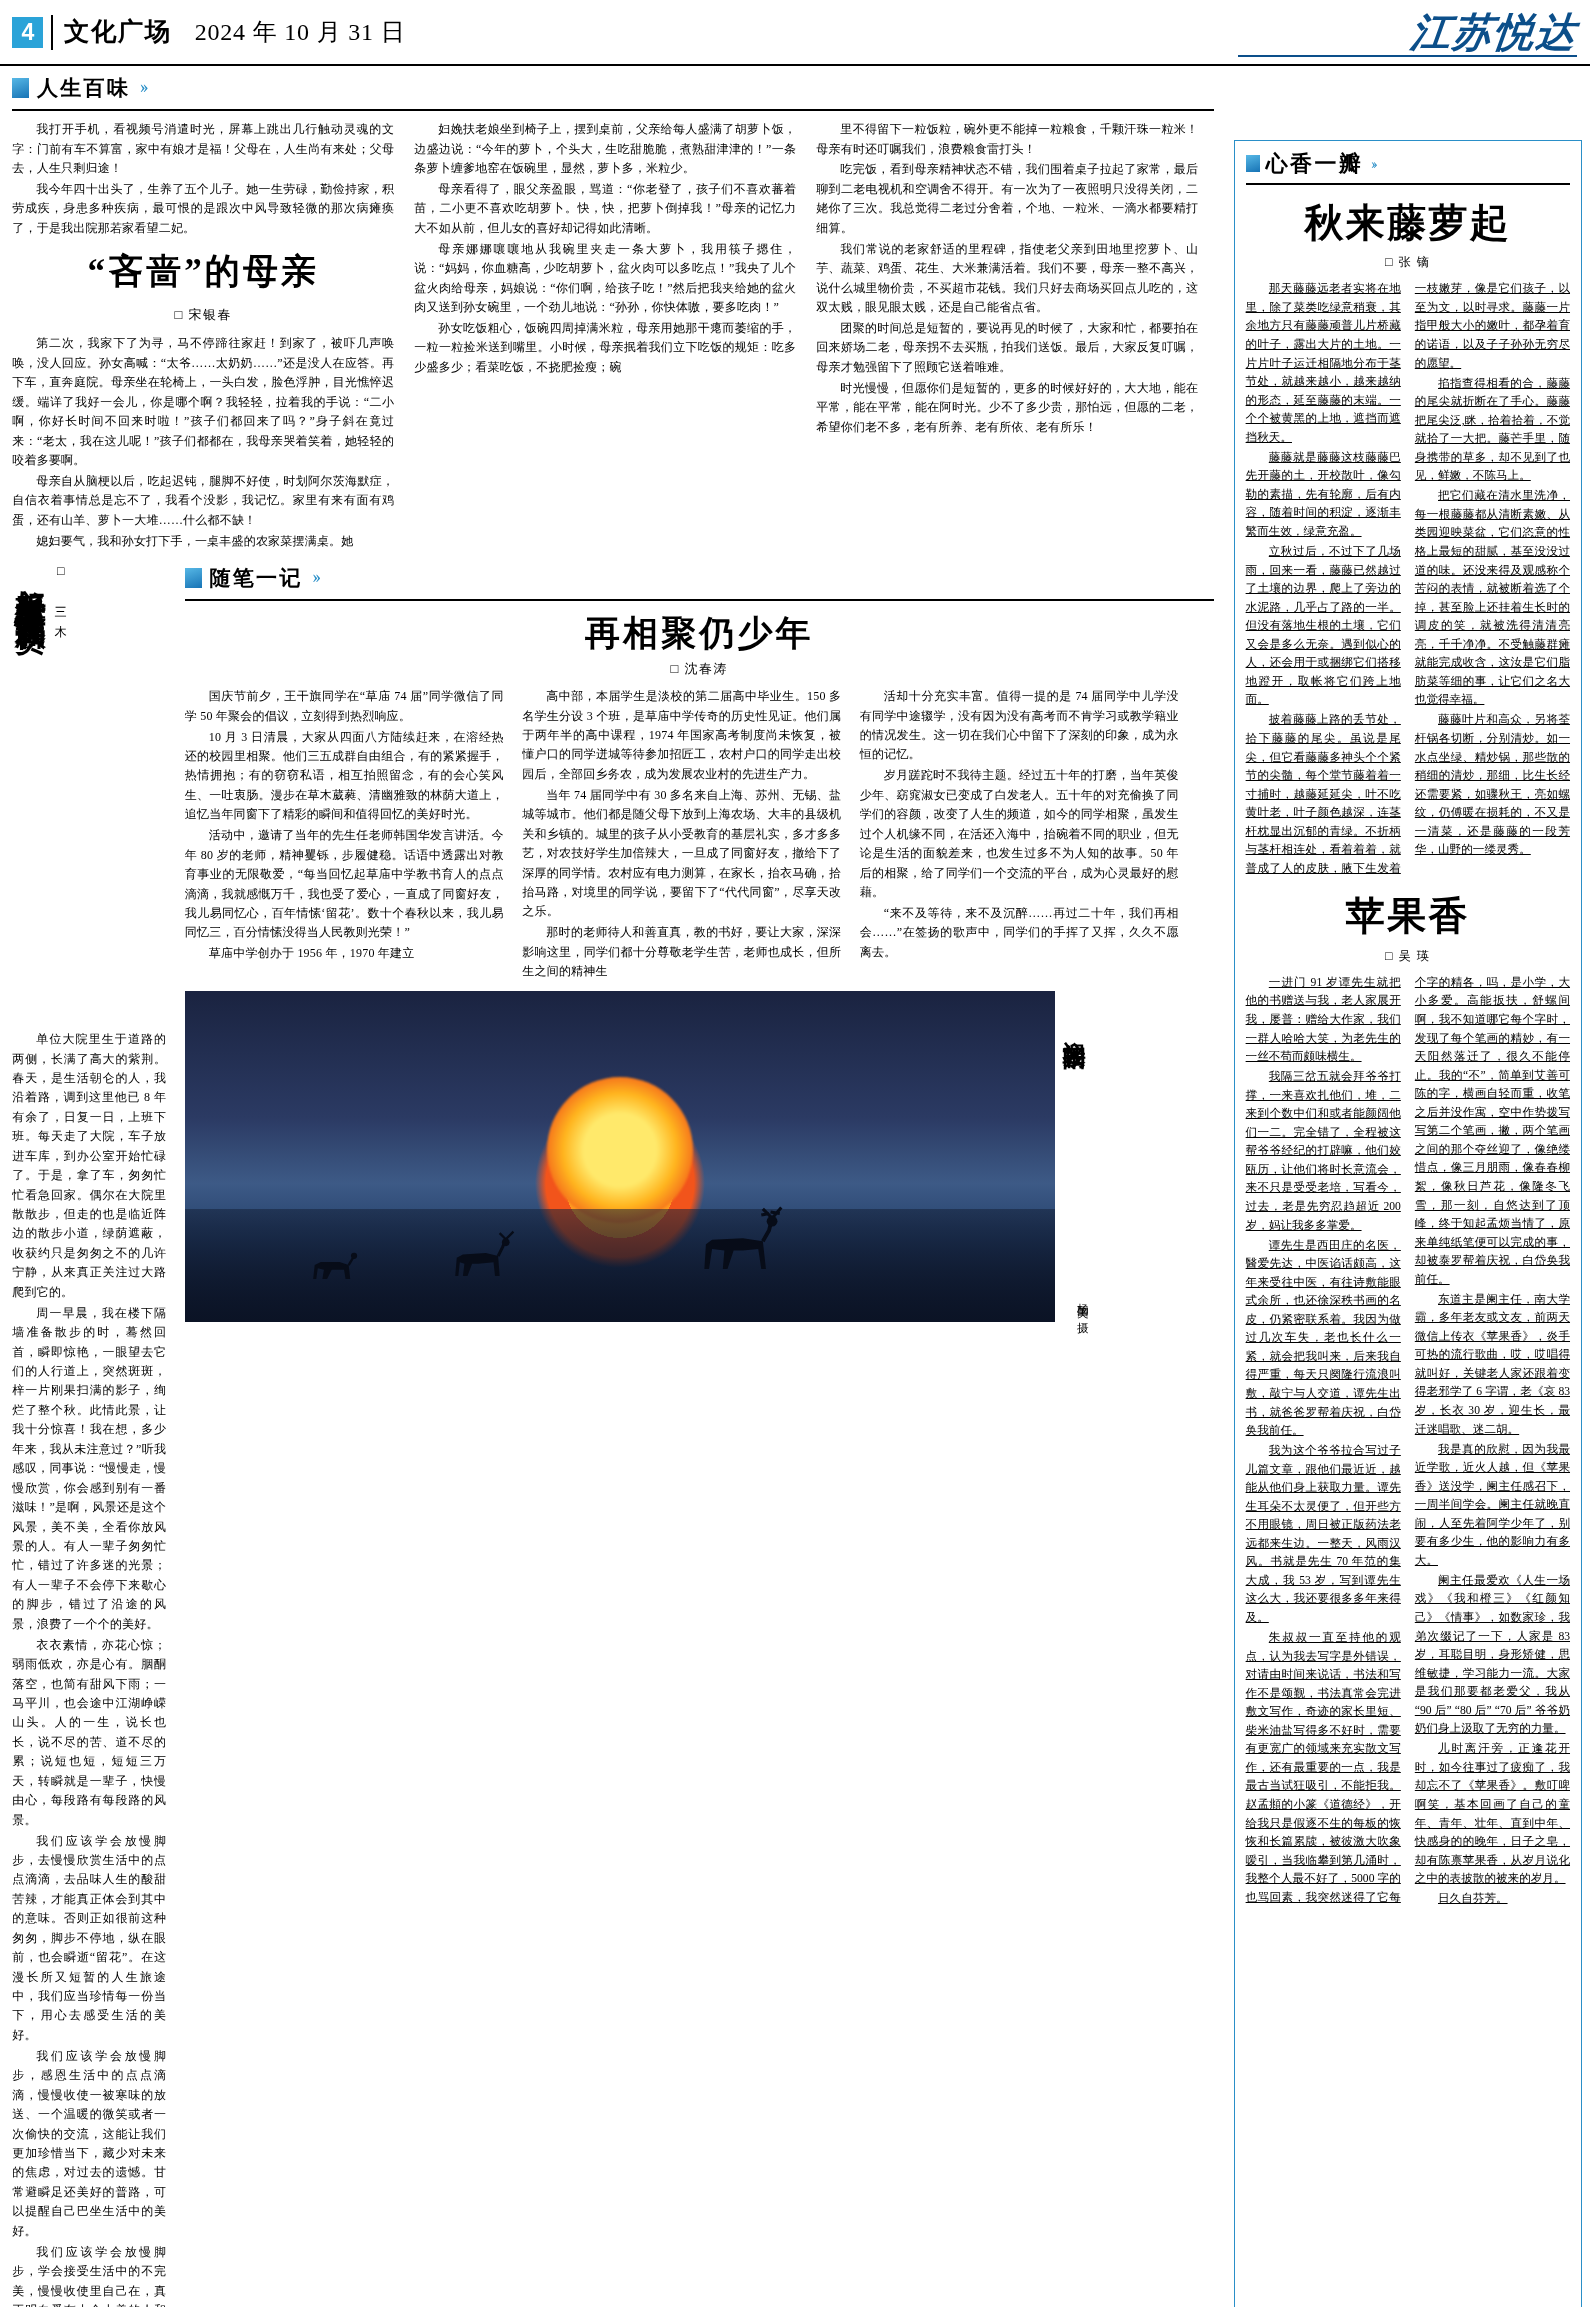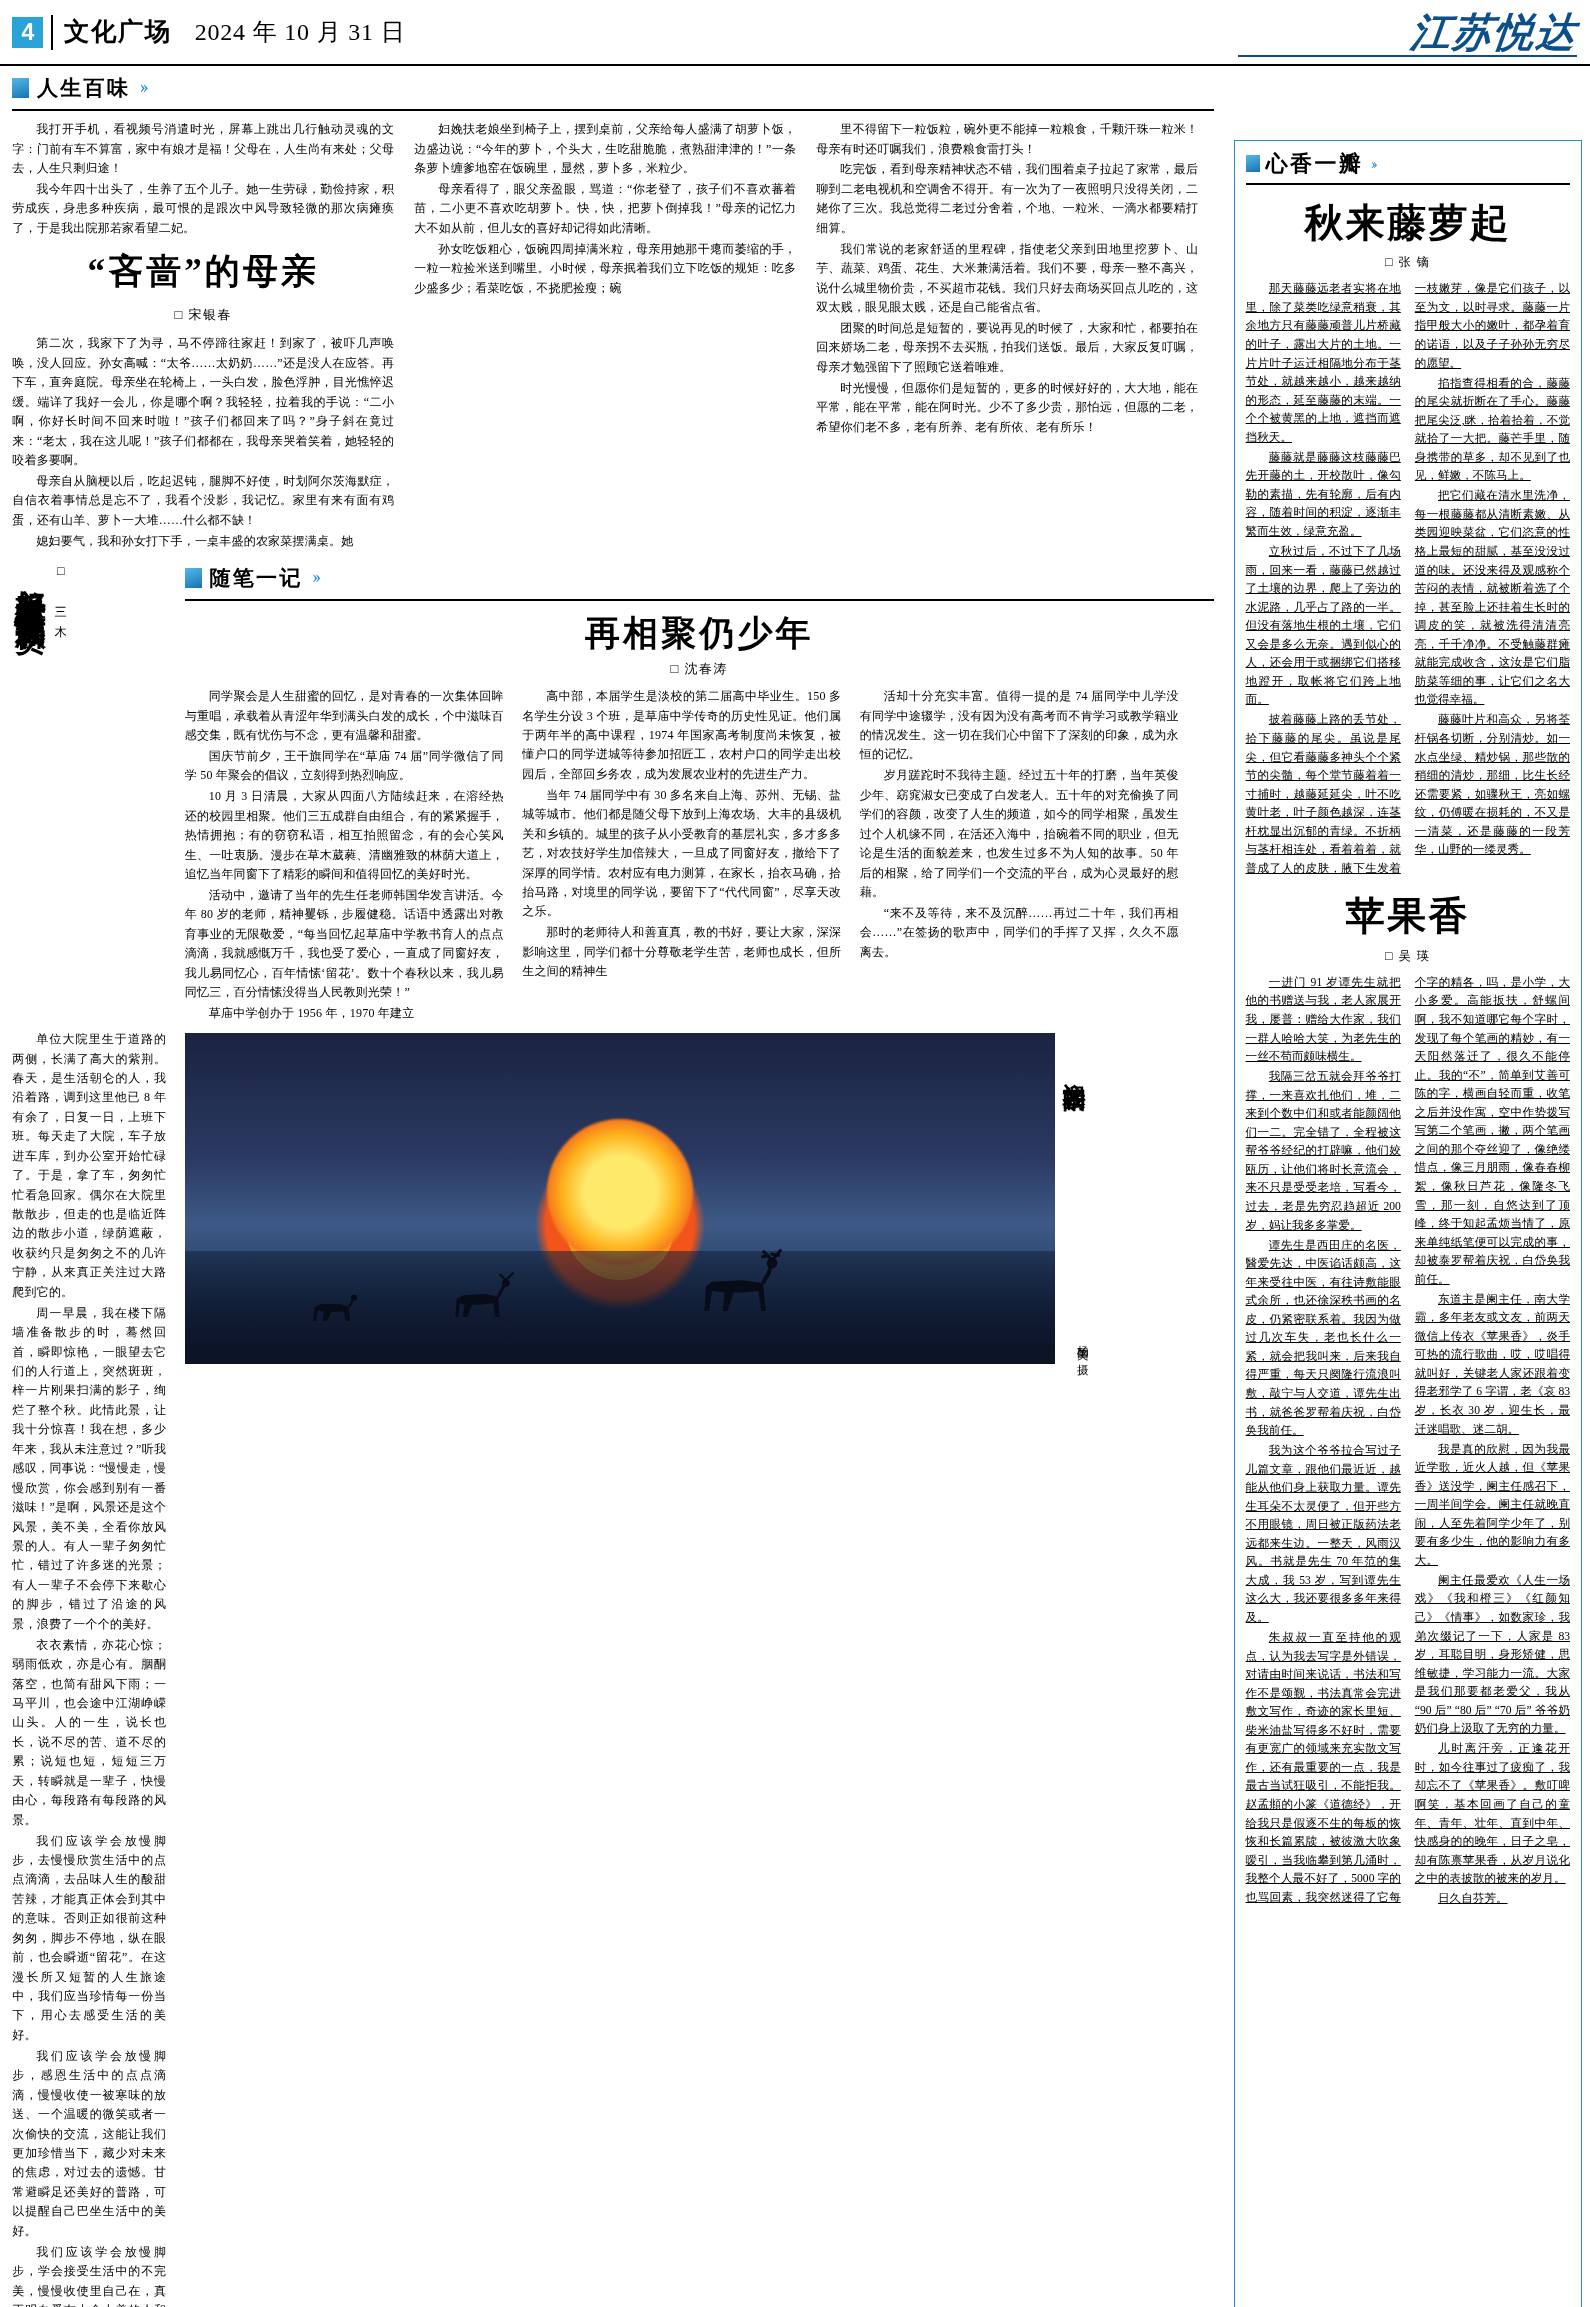--- a/index.html
+++ b/index.html
@@ -240,20 +240,21 @@
         <p>我今年四十出头了，生养了五个儿子。她一生劳碌，勤俭持家，积劳成疾，身患多种疾病，最可恨的是跟次中风导致轻微的那次病瘫痪了，于是我出院那若家看望二妃。</p>
         <h1 class="art-title">“吝啬”的母亲</h1>
         <div class="art-byline">□ 宋银春</div>
         <p>第二次，我家下了为寻，马不停蹄往家赶！到家了，被吓几声唤唤，没人回应。孙女高喊：“太爷……太奶奶……”还是没人在应答。再下车，直奔庭院。母亲坐在轮椅上，一头白发，脸色浮肿，目光憔悴迟缓。端详了我好一会儿，你是哪个啊？我轻轻，拉着我的手说：“二小啊，你好长时间不回来时啦！”孩子们都回来了吗？”身子斜在竟过来：“老太，我在这儿呢！”孩子们都都在，我母亲哭着笑着，她轻轻的咬着多要啊。</p>
         <p>母亲自从脑梗以后，吃起迟钝，腿脚不好使，时划阿尔茨海默症，自信衣着事情总是忘不了，我看个没影，我记忆。家里有来有面有鸡蛋，还有山羊、萝卜一大堆……什么都不缺！</p>
         <p>媳妇要气，我和孙女打下手，一桌丰盛的农家菜摆满桌。她</p>
       </div>
       <div style="width:382px;" class="col-text">
         <p>妇娩扶老娘坐到椅子上，摆到桌前，父亲给每人盛满了胡萝卜饭，边盛边说：“今年的萝卜，个头大，生吃甜脆脆，煮熟甜津津的！”一条条萝卜缠爹地窑在饭碗里，显然，萝卜多，米粒少。</p>
         <p>母亲看得了，眼父亲盈眼，骂道：“你老登了，孩子们不喜欢蕃着苗，二小更不喜欢吃胡萝卜。快，快，把萝卜倒掉我！”母亲的记忆力大不如从前，但儿女的喜好却记得如此清晰。</p>
+        <p>母亲娜娜嚷嚷地从我碗里夹走一条大萝卜，我用筷子摁住，说：“妈妈，你血糖高，少吃胡萝卜，盆火肉可以多吃点！”我央了儿个盆火肉给母亲，妈娘说：“你们啊，给孩子吃！”然后把我夹给她的盆火肉又送到孙女碗里，一个劲儿地说：“孙孙，你快体嗷，要多吃肉！”</p>
         <p>孙女吃饭粗心，饭碗四周掉满米粒，母亲用她那干瘪而萎缩的手，一粒一粒捡米送到嘴里。小时候，母亲抿着我们立下吃饭的规矩：吃多少盛多少；看菜吃饭，不挠肥捡瘦；碗</p>
       </div>
       <div style="width:382px;" class="col-text">
         <p>里不得留下一粒饭粒，碗外更不能掉一粒粮食，千颗汗珠一粒米！母亲有时还叮嘱我们，浪费粮食雷打头！</p>
         <p>吃完饭，看到母亲精神状态不错，我们围着桌子拉起了家常，最后聊到二老电视机和空调舍不得开。有一次为了一夜照明只没得关闭，二姥你了三次。我总觉得二老过分舍着，个地、一粒米、一滴水都要精打细算。</p>
         <p>我们常说的老家舒适的里程碑，指使老父亲到田地里挖萝卜、山芋、蔬菜、鸡蛋、花生、大米兼满活着。我们不要，母亲一整不高兴，说什么城里物价贵，不买超市花钱。我们只好去商场买回点儿吃的，这双太贱，眼见眼太贱，还是自己能省点省。</p>
         <p>团聚的时间总是短暂的，要说再见的时候了，大家和忙，都要拍在回来娇场二老，母亲拐不去买瓶，拍我们送饭。最后，大家反复叮嘱，母亲才勉强留下了照顾它送着唯难。</p>
         <p>时光慢慢，但愿你们是短暂的，更多的时候好好的，大大地，能在平常，能在平常，能在阿时光。少不了多少贵，那怕远，但愿的二老，希望你们老不多，老有所养、老有所依、老有所乐！</p>
       </div>
     </div>
@@ -282,21 +283,20 @@
           <div class="txt">随笔一记</div>
           <div class="chev">››</div>
         </div>
         <div class="sec-rule"></div>
 
         <h1 class="art-title">再相聚仍少年</h1>
         <div class="art-byline">□ 沈春涛</div>
 
         <div style="display:flex; gap:18.5px;">
           <div style="width:319px;" class="col-text">
-            <p>同学聚会是人生甜蜜的回忆，是对青春的一次集体回眸与重唱，承载着从青涩年华到满头白发的成长，个中滋味百感交集，既有忧伤与不念，更有温馨和甜蜜。</p>
             <p>国庆节前夕，王干旗同学在“草庙 74 届”同学微信了同学 50 年聚会的倡议，立刻得到热烈响应。</p>
             <p>10 月 3 日清晨，大家从四面八方陆续赶来，在溶经热还的校园里相聚。他们三五成群自由组合，有的紧紧握手，热情拥抱；有的窃窃私语，相互拍照留念，有的会心笑风生、一吐衷肠。漫步在草木葳蕤、清幽雅致的林荫大道上，追忆当年同窗下了精彩的瞬间和值得回忆的美好时光。</p>
             <p>活动中，邀请了当年的先生任老师韩国华发言讲活。今年 80 岁的老师，精神矍铄，步履健稳。话语中透露出对教育事业的无限敬爱，“每当回忆起草庙中学教书育人的点点滴滴，我就感慨万千，我也受了爱心，一直成了同窗好友，我儿易同忆心，百年情愫‘留花’。数十个春秋以来，我儿易同忆三，百分情愫没得当人民教则光荣！”</p>
             <p>草庙中学创办于 1956 年，1970 年建立</p>
           </div>
           <div style="width:319px;" class="col-text">
             <p>高中部，本届学生是淡校的第二届高中毕业生。150 多名学生分设 3 个班，是草庙中学传奇的历史性见证。他们属于两年半的高中课程，1974 年国家高考制度尚未恢复，被懂户口的同学迸城等待参加招匠工，农村户口的同学走出校园后，全部回乡务农，成为发展农业村的先进生产力。</p>
             <p>当年 74 届同学中有 30 多名来自上海、苏州、无锡、盐城等城市。他们都是随父母下放到上海农场、大丰的县级机关和乡镇的。城里的孩子从小受教育的基层礼实，多才多多艺，对农技好学生加倍辣大，一旦成了同窗好友，撤给下了深厚的同学情。农村应有电力测算，在家长，抬衣马确，拾抬马路，对境里的同学说，要留下了“代代同窗”，尽享天改之乐。</p>
             <p>那时的老师待人和善直真，教的书好，要让大家，深深影响这里，同学们都十分尊敬老学生苦，老师也成长，但所生之间的精神生</p>
           </div>

